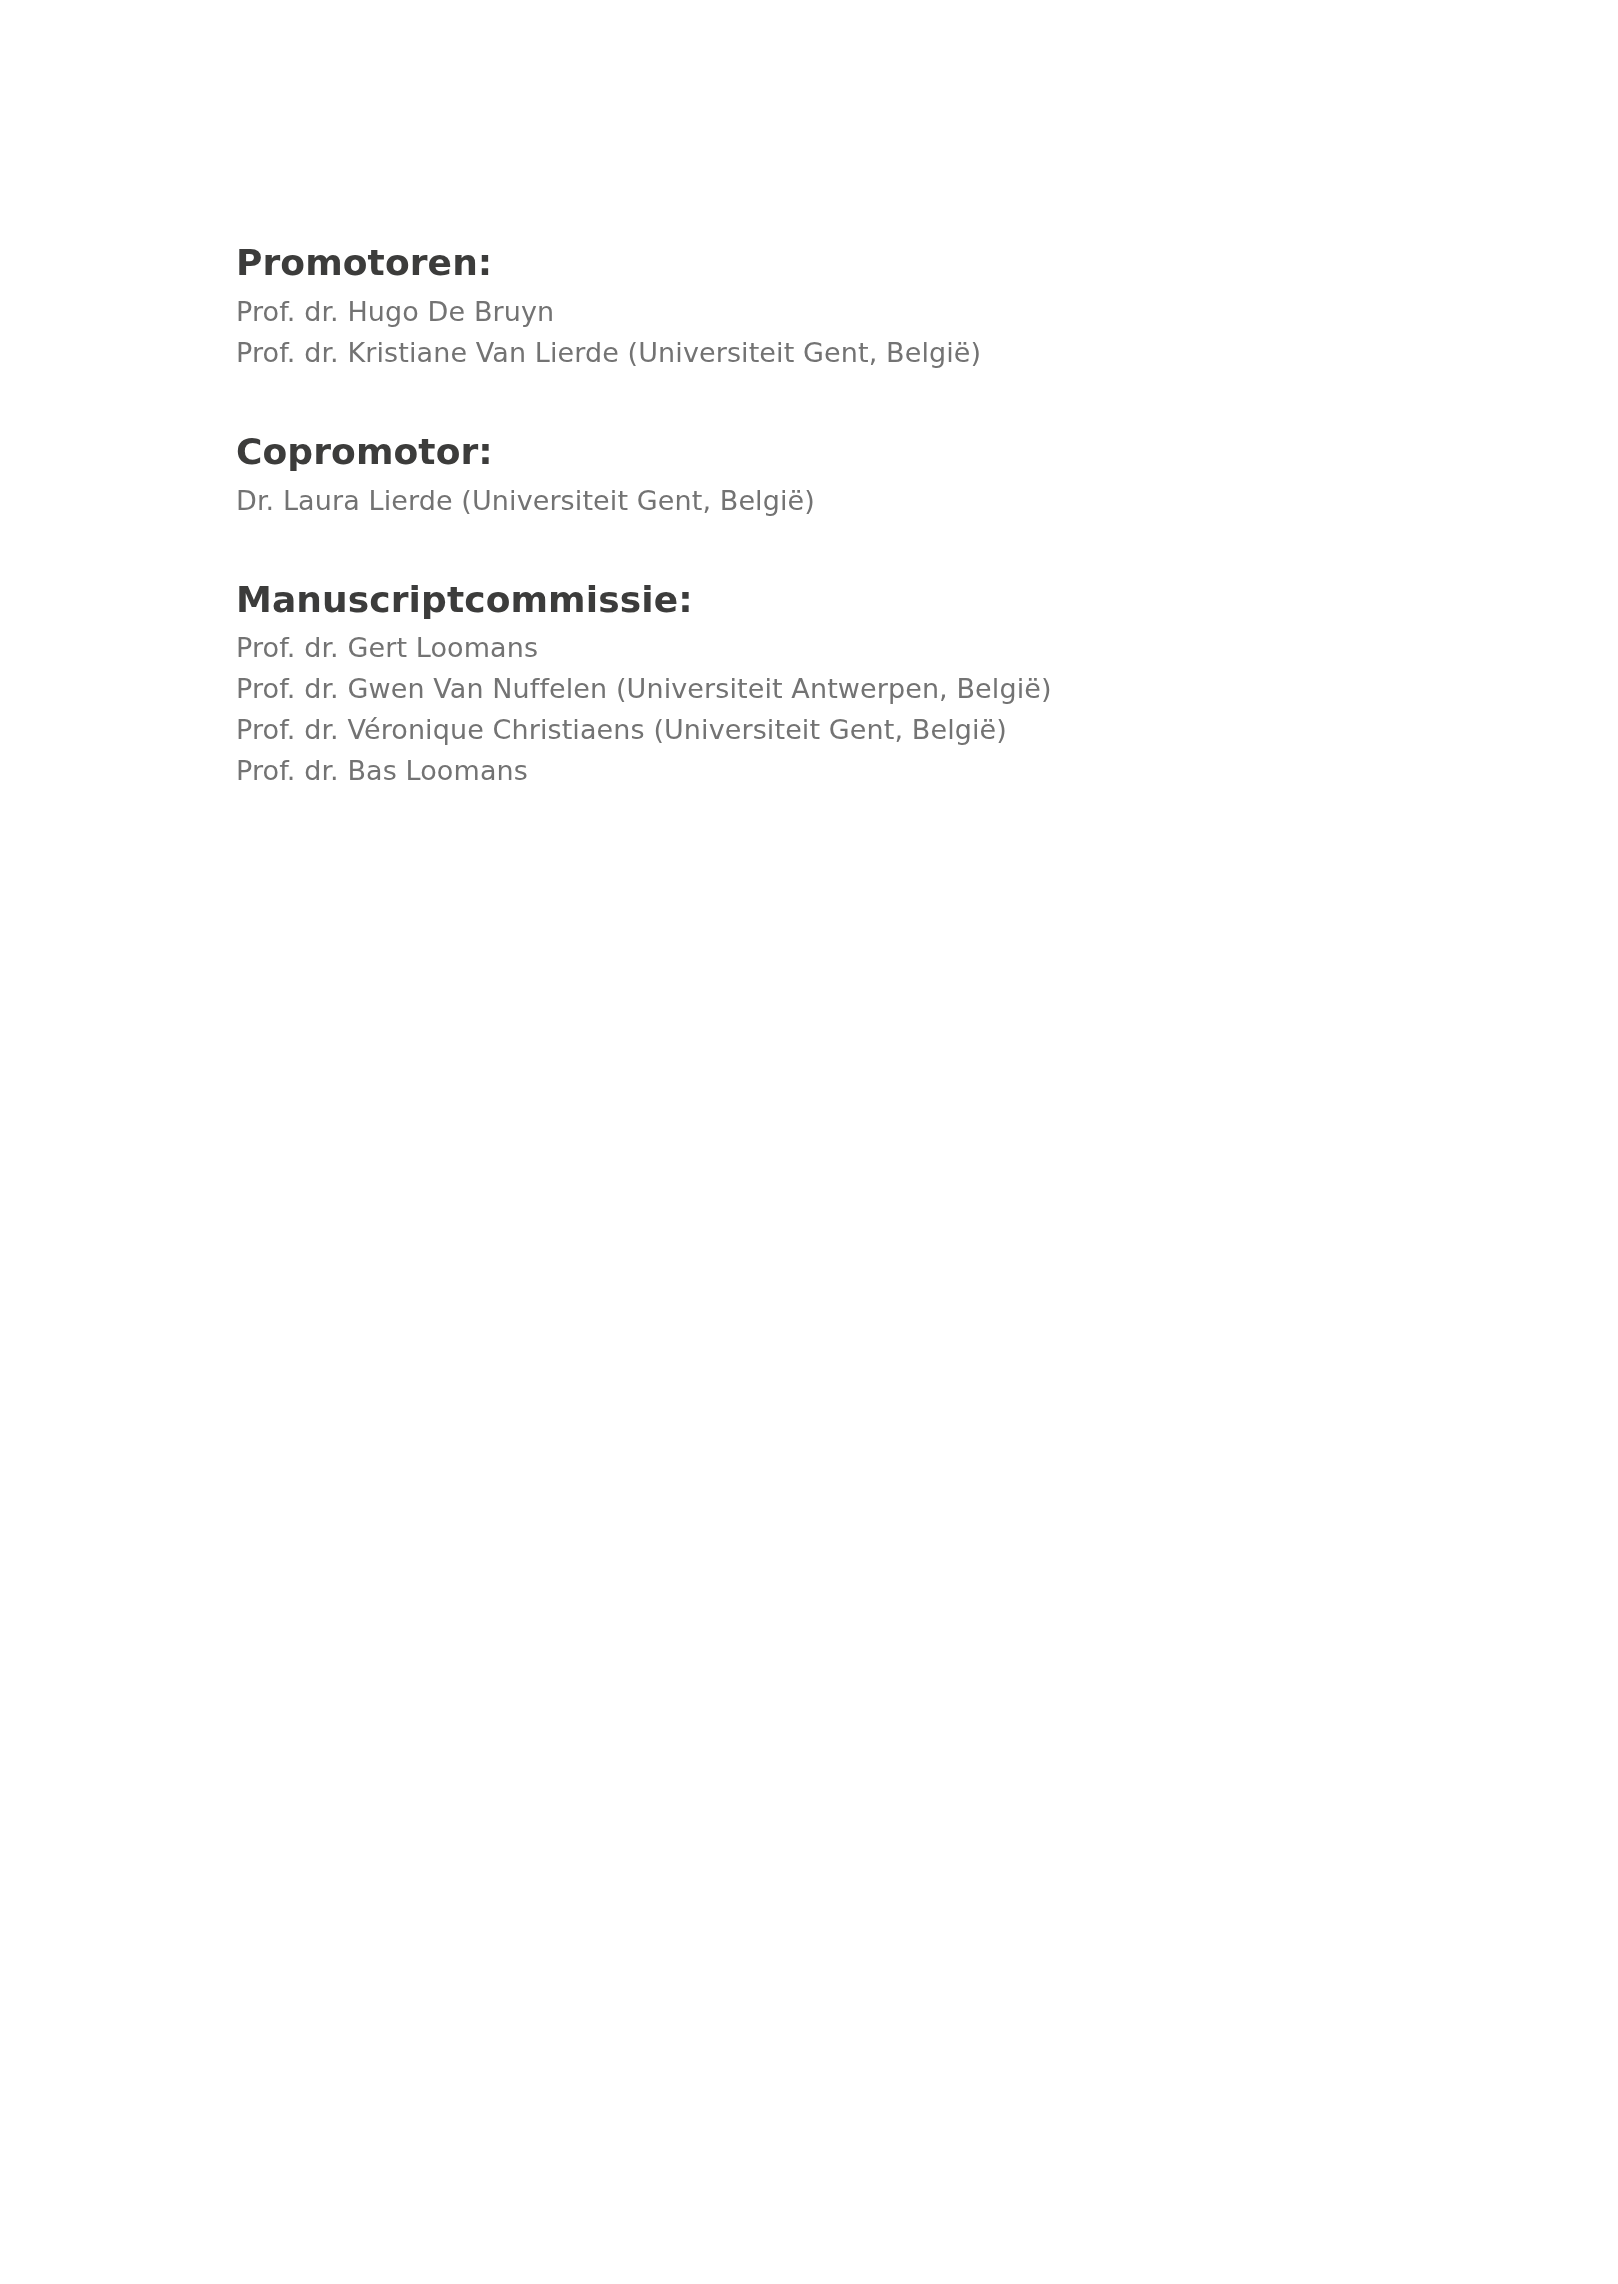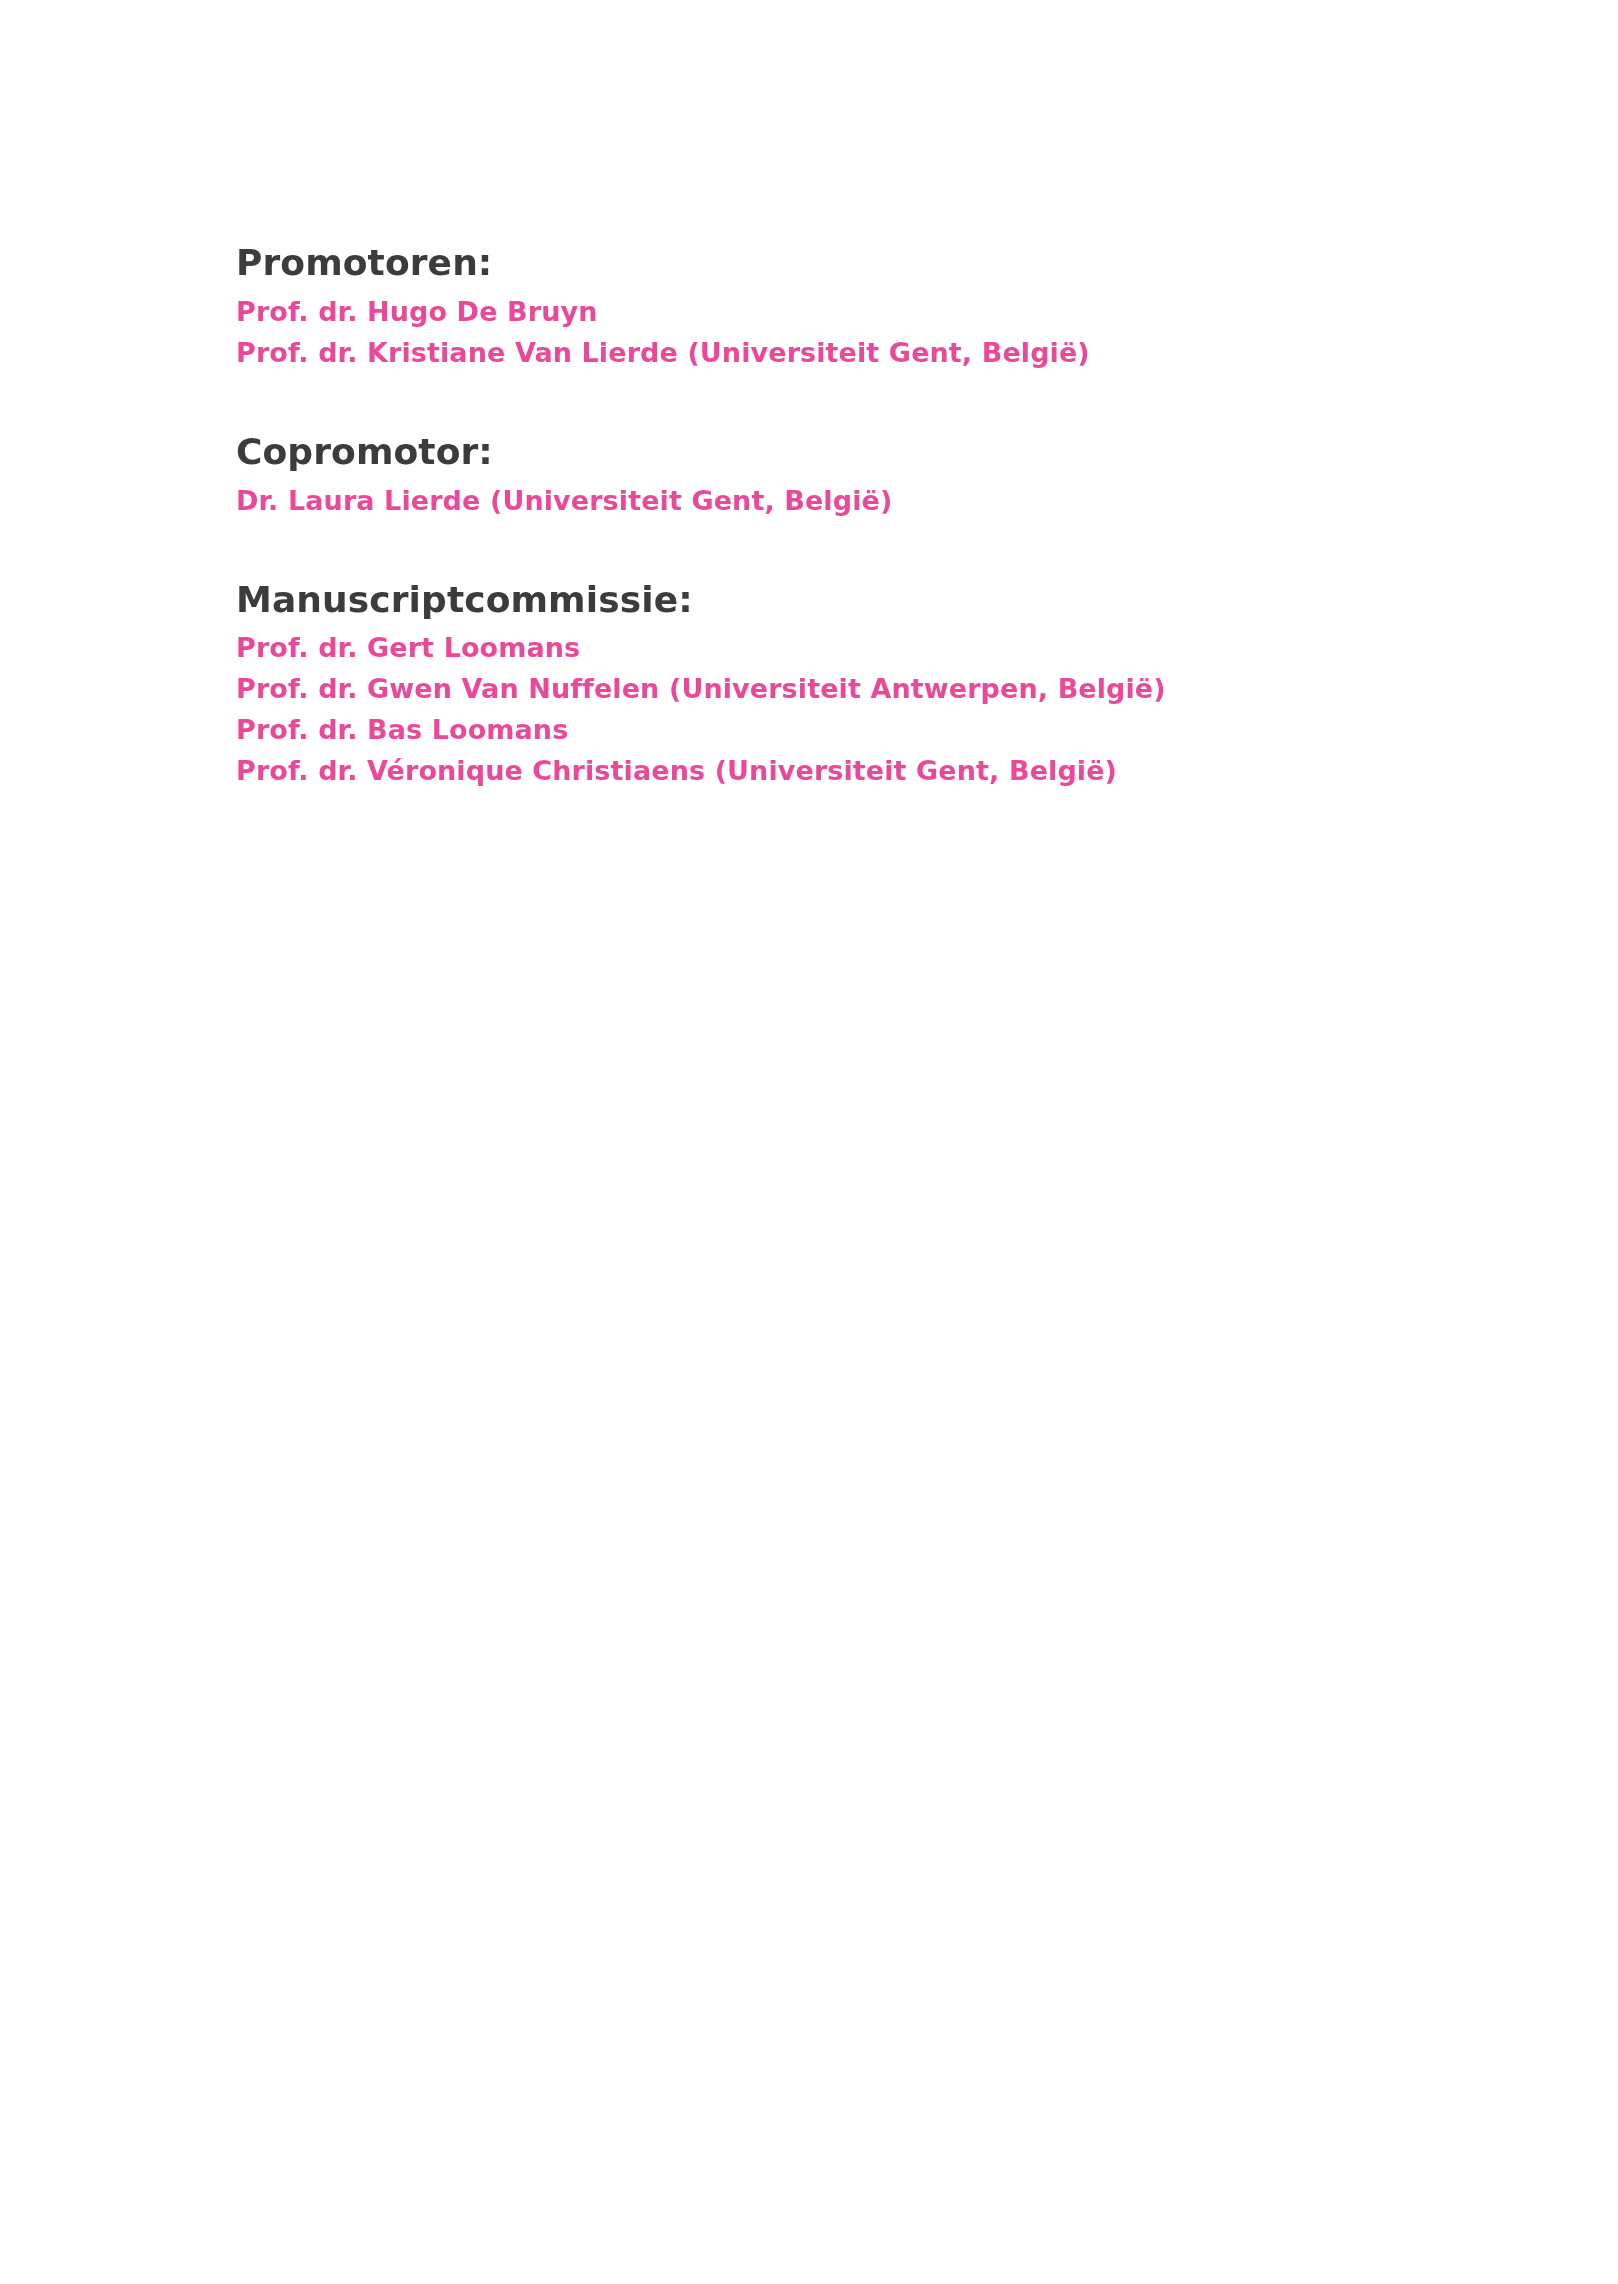--- a/index.html
+++ b/index.html
@@ -35,22 +35,22 @@
   }
   .heading {
     font-size: 36px;
     font-weight: bold;
     color: #3c3c3b;
     line-height: 1.52;
     letter-spacing: 0.1px;
   }
   .line {
     font-size: 27px;
-    font-weight: bold;
-    color: #ec4899;
+    font-weight: normal;
+    color: #737373;
     line-height: 1.52;
     letter-spacing: 0.1px;
   }
 </style>
 </head>
 <body>
 
 <div class="page">
   <div class="content">
 
@@ -62,19 +62,19 @@
 
     <div class="block">
       <div class="heading">Copromotor:</div>
       <div class="line">Dr. Laura Lierde (Universiteit Gent, België)</div>
     </div>
 
     <div class="block">
       <div class="heading">Manuscriptcommissie:</div>
       <div class="line">Prof. dr. Gert Loomans</div>
       <div class="line">Prof. dr. Gwen Van Nuffelen (Universiteit Antwerpen, België)</div>
+      <div class="line">Prof. dr. Véronique Christiaens (Universiteit Gent, België)</div>
       <div class="line">Prof. dr. Bas Loomans</div>
-      <div class="line">Prof. dr. Véronique Christiaens (Universiteit Gent, België)</div>
     </div>
 
   </div>
 </div>
 
 
 </body></html>

